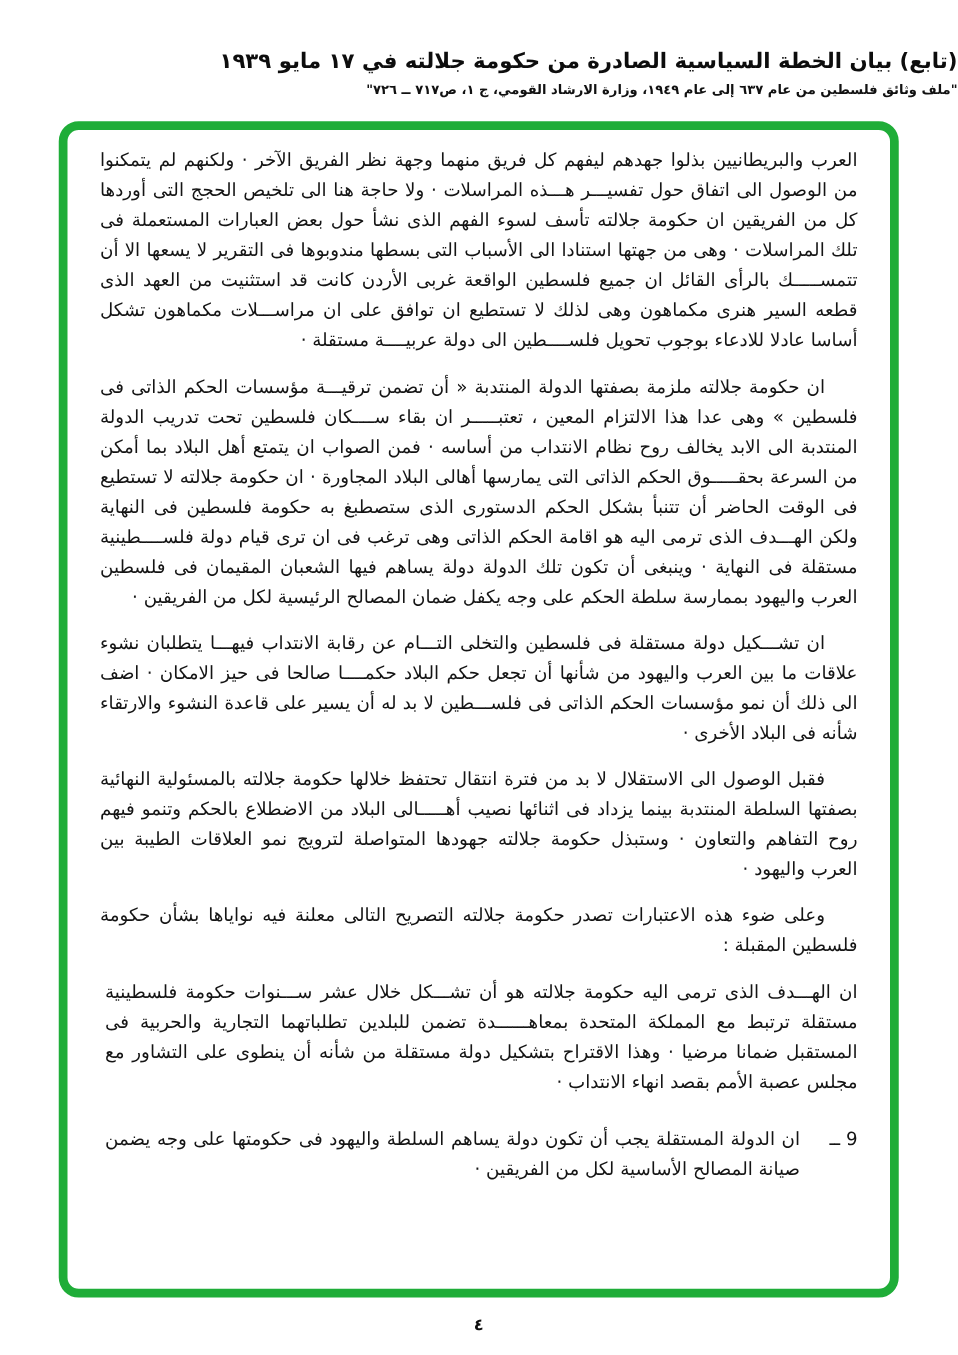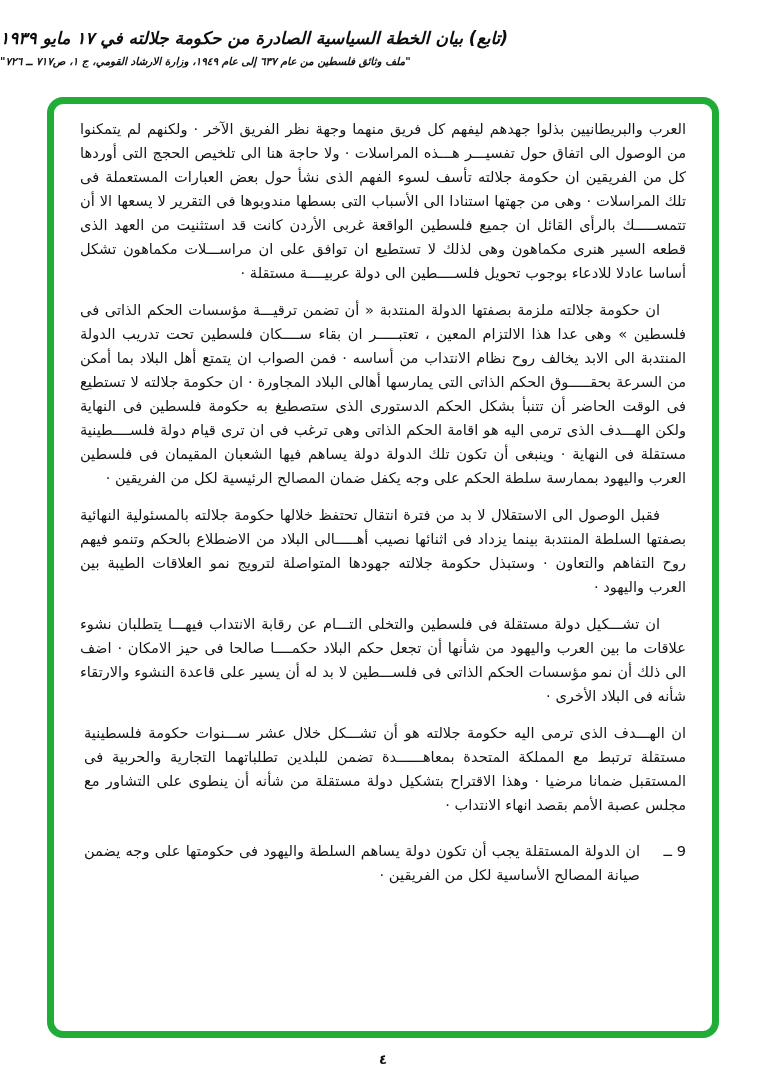--- a/index.html
+++ b/index.html
@@ -10,23 +10,22 @@
     width: 766px;
     height: 1084px;
     background: #ffffff;
     position: relative;
     font-family: "DejaVu Sans", sans-serif;
     color: #151515;
     overflow: hidden;
   }
   .header {
     direction: rtl;
-    text-align: left;
-    padding-top: 28px;
-    font-style: italic;
+    text-align: right;
+    padding-top: 39px;
   }
   .doc-title {
     font-size: 17px;
     font-weight: bold;
     color: #0d0d0d;
     letter-spacing: 0.2px;
   }
   .doc-subtitle {
     font-size: 10.5px;
     font-weight: bold;
@@ -95,22 +94,23 @@
 
 <div class="header">
   <div class="doc-title">(تابع) بيان الخطة السياسية الصادرة من حكومة جلالته في ١٧ مايو ١٩٣٩</div>
   <div class="doc-subtitle">"ملف وثائق فلسطين من عام ٦٣٧ إلى عام ١٩٤٩، وزارة الارشاد القومي، ج ١، ص٧١٧ ــ ٧٢٦"</div>
 </div>
 
 <div class="frame">
   <div class="content">
     <p class="para continued">العرب والبريطانيين بذلوا جهدهم ليفهم كل فريق منهما وجهة نظر الفريق الآخر · ولكنهم لم يتمكنوا من الوصول الى اتفاق حول تفسيـــر هـــذه المراسلات · ولا حاجة هنا الى تلخيص الحجج التى أوردها كل من الفريقين ان حكومة جلالته تأسف لسوء الفهم الذى نشأ حول بعض العبارات المستعملة فى تلك المراسلات · وهى من جهتها استنادا الى الأسباب التى بسطها مندوبوها فى التقرير لا يسعها الا أن تتمســـــك بالرأى القائل ان جميع فلسطين الواقعة غربى الأردن كانت قد استثنيت من العهد الذى قطعه السير هنرى مكماهون وهى لذلك لا تستطيع ان توافق على ان مراســـلات مكماهون تشكل أساسا عادلا للادعاء بوجوب تحويل فلســــطين الى دولة عربيــــة مستقلة ·</p>
     <p class="para">ان حكومة جلالته ملزمة بصفتها الدولة المنتدبة « أن تضمن ترقيـــة مؤسسات الحكم الذاتى فى فلسطين » وهى عدا هذا الالتزام المعين ، تعتبـــــر ان بقاء ســــكان فلسطين تحت تدريب الدولة المنتدبة الى الابد يخالف روح نظام الانتداب من أساسه · فمن الصواب ان يتمتع أهل البلاد بما أمكن من السرعة بحقـــــوق الحكم الذاتى التى يمارسها أهالى البلاد المجاورة · ان حكومة جلالته لا تستطيع فى الوقت الحاضر أن تتنبأ بشكل الحكم الدستورى الذى ستصطبغ به حكومة فلسطين فى النهاية ولكن الهـــدف الذى ترمى اليه هو اقامة الحكم الذاتى وهى ترغب فى ان ترى قيام دولة فلســــطينية مستقلة فى النهاية · وينبغى أن تكون تلك الدولة دولة يساهم فيها الشعبان المقيمان فى فلسطين العرب واليهود بممارسة سلطة الحكم على وجه يكفل ضمان المصالح الرئيسية لكل من الفريقين ·</p>
+    <p class="para">ان تشـــكيل دولة مستقلة فى فلسطين والتخلى التـــام عن رقابة الانتداب فيهـــا يتطلبان نشوء علاقات ما بين العرب واليهود من شأنها أن تجعل حكم البلاد حكمــــا صالحا فى حيز الامكان · اضف الى ذلك أن نمو مؤسسات الحكم الذاتى فى فلســـطين لا بد له أن يسير على قاعدة النشوء والارتقاء شأنه فى البلاد الأخرى ·</p>
     <p class="para">فقبل الوصول الى الاستقلال لا بد من فترة انتقال تحتفظ خلالها حكومة جلالته بالمسئولية النهائية بصفتها السلطة المنتدبة بينما يزداد فى اثنائها نصيب أهـــــالى البلاد من الاضطلاع بالحكم وتنمو فيهم روح التفاهم والتعاون · وستبذل حكومة جلالته جهودها المتواصلة لترويج نمو العلاقات الطيبة بين العرب واليهود ·</p>
-    <p class="para">ان تشـــكيل دولة مستقلة فى فلسطين والتخلى التـــام عن رقابة الانتداب فيهـــا يتطلبان نشوء علاقات ما بين العرب واليهود من شأنها أن تجعل حكم البلاد حكمــــا صالحا فى حيز الامكان · اضف الى ذلك أن نمو مؤسسات الحكم الذاتى فى فلســـطين لا بد له أن يسير على قاعدة النشوء والارتقاء شأنه فى البلاد الأخرى ·</p>
+    <p class="para">وعلى ضوء هذه الاعتبارات تصدر حكومة جلالته التصريح التالى معلنة فيه نواياها بشأن حكومة فلسطين المقبلة :</p>
 
     <div class="numbered-list">
       <div class="list-item">
         <div class="item-text">ان الهـــدف الذى ترمى اليه حكومة جلالته هو أن تشـــكل خلال عشر ســـنوات حكومة فلسطينية مستقلة ترتبط مع المملكة المتحدة بمعاهــــــدة تضمن للبلدين تطلباتهما التجارية والحربية فى المستقبل ضمانا مرضيا · وهذا الاقتراح بتشكيل دولة مستقلة من شأنه أن ينطوى على التشاور مع مجلس عصبة الأمم بقصد انهاء الانتداب ·</div>
       </div>
       <div class="list-item">
         <div class="item-marker">9 ــ</div>
         <div class="item-text">ان الدولة المستقلة يجب أن تكون دولة يساهم السلطة واليهود فى حكومتها على وجه يضمن صيانة المصالح الأساسية لكل من الفريقين ·</div>
       </div>
     </div>

